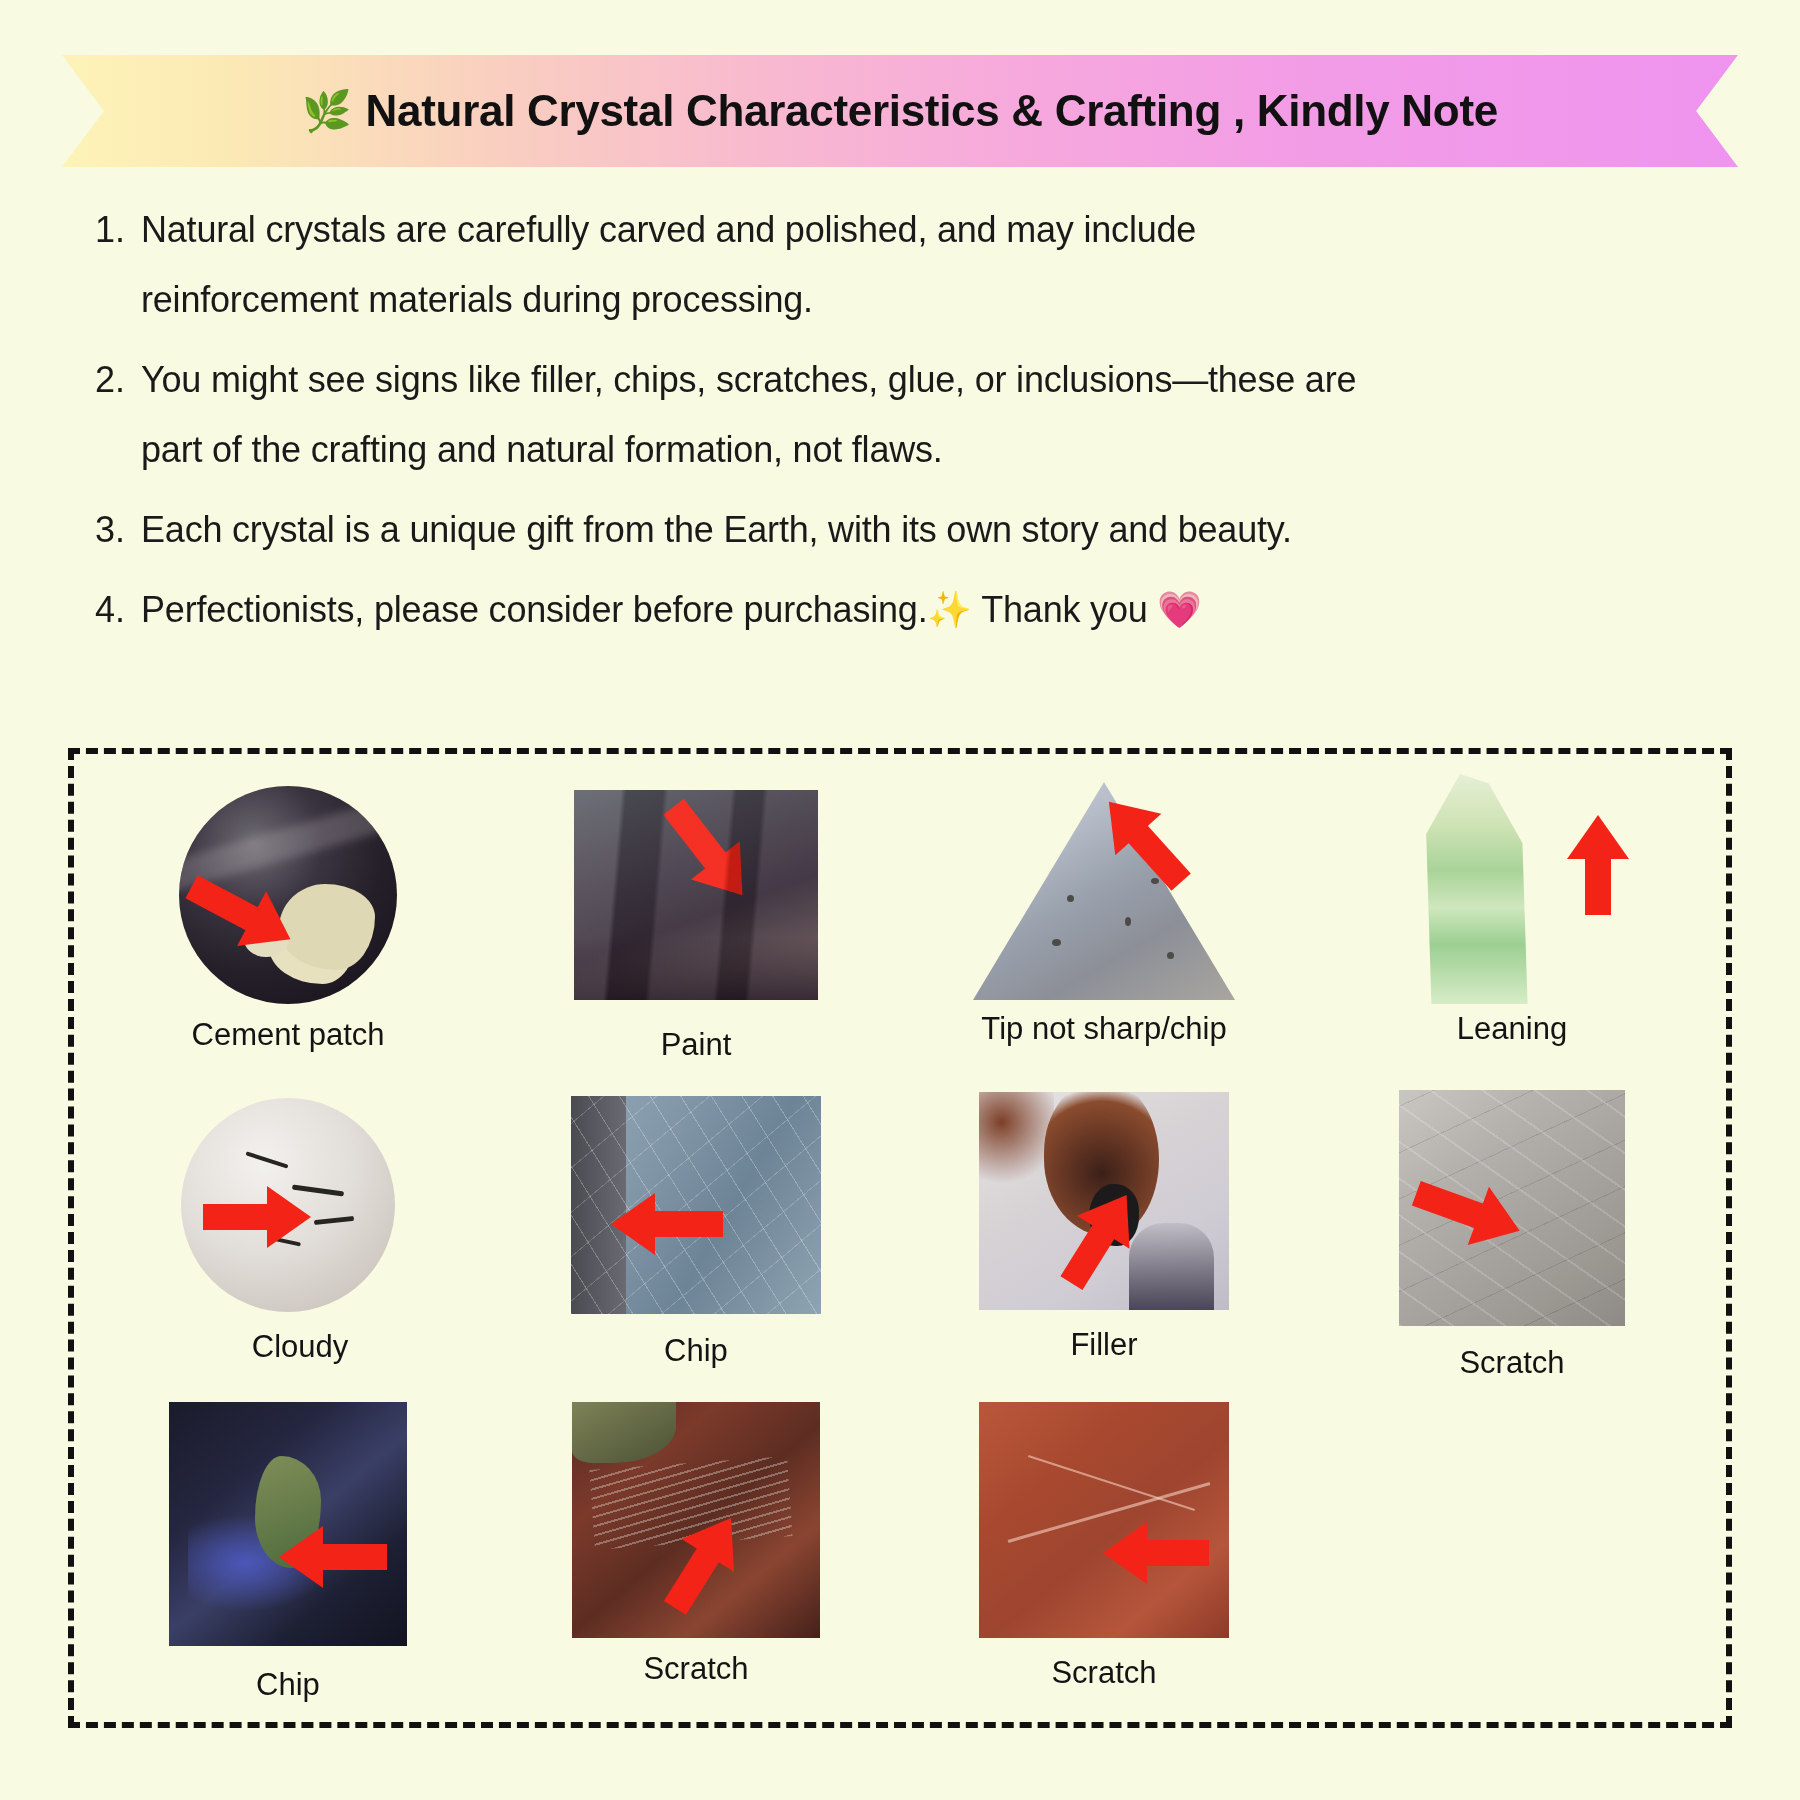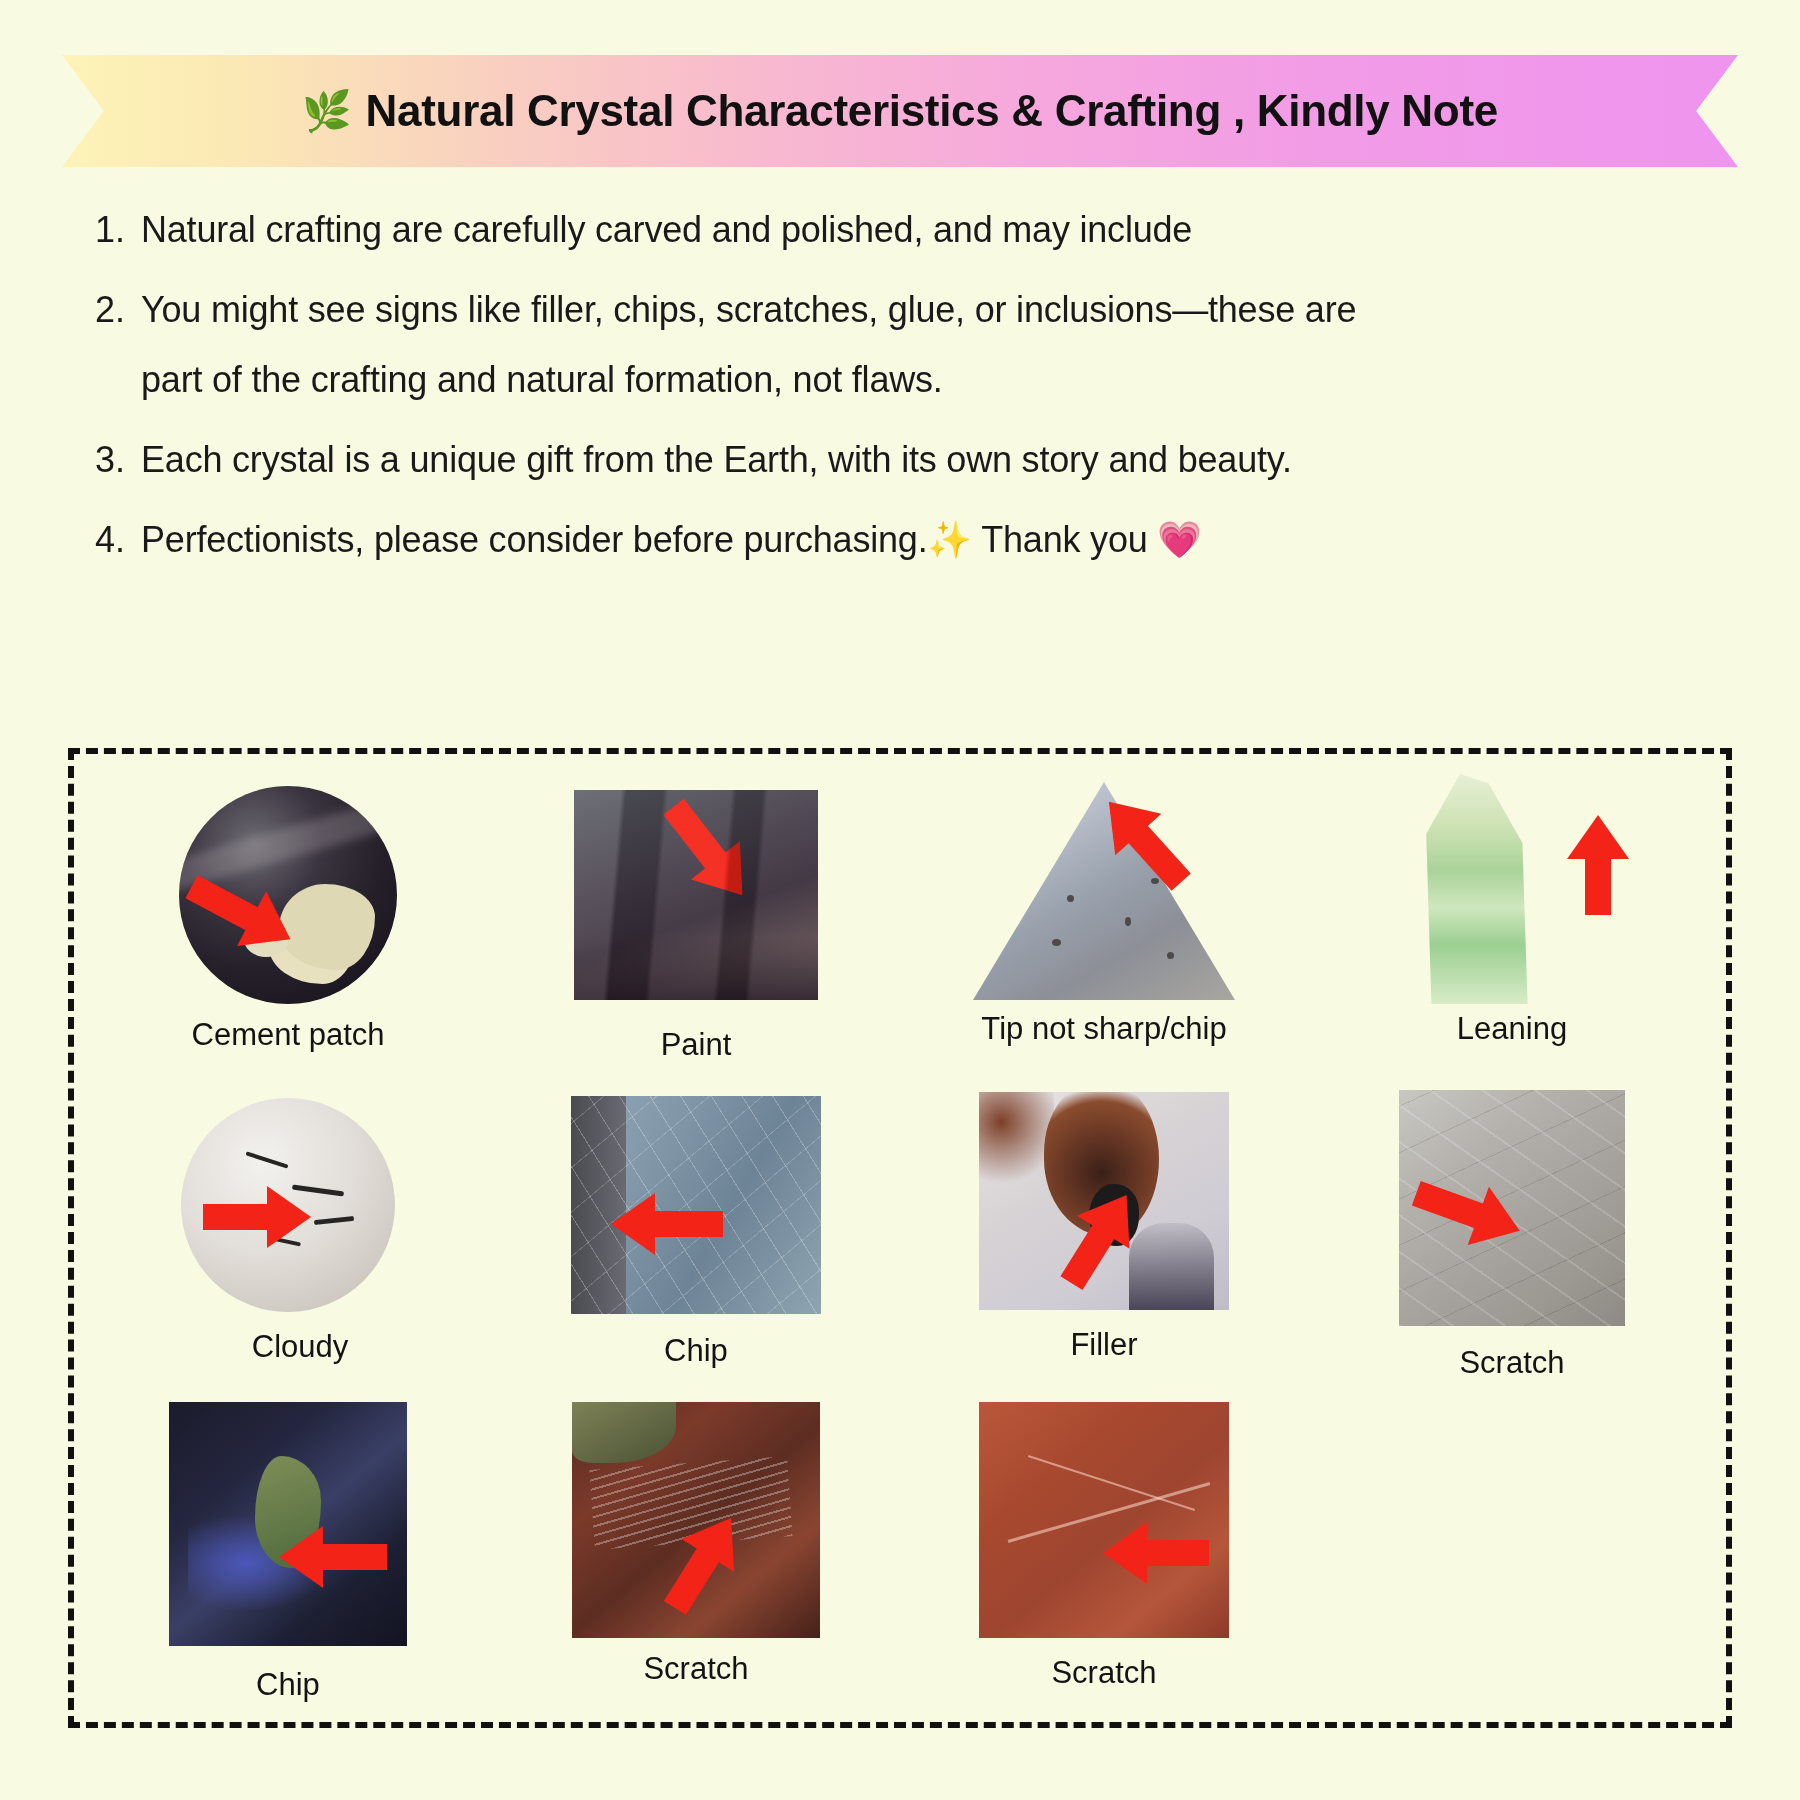--- a/index.html
+++ b/index.html
@@ -288,21 +288,22 @@
         <span>Natural Crystal Characteristics &amp; Crafting , Kindly Note</span>
       </div>
     </div>
   </div>
 
   <div class="notes">
 
     <div class="note-row">
       <div class="note-num">1.</div>
       <div class="note-text">
-        <span class="ind">Natural crafting are carefully carved and polished, and may include</span>
+        <span class="ind">Natural crystals are carefully carved and polished, and may include</span>
+        <span class="ind">reinforcement materials during processing.</span>
       </div>
     </div>
 
     <div class="note-row">
       <div class="note-num">2.</div>
       <div class="note-text">
         <span class="ind">You might see signs like filler, chips, scratches, glue, or inclusions—these are</span>
         <span class="ind">part of the crafting and natural formation, not flaws.</span>
       </div>
     </div>

